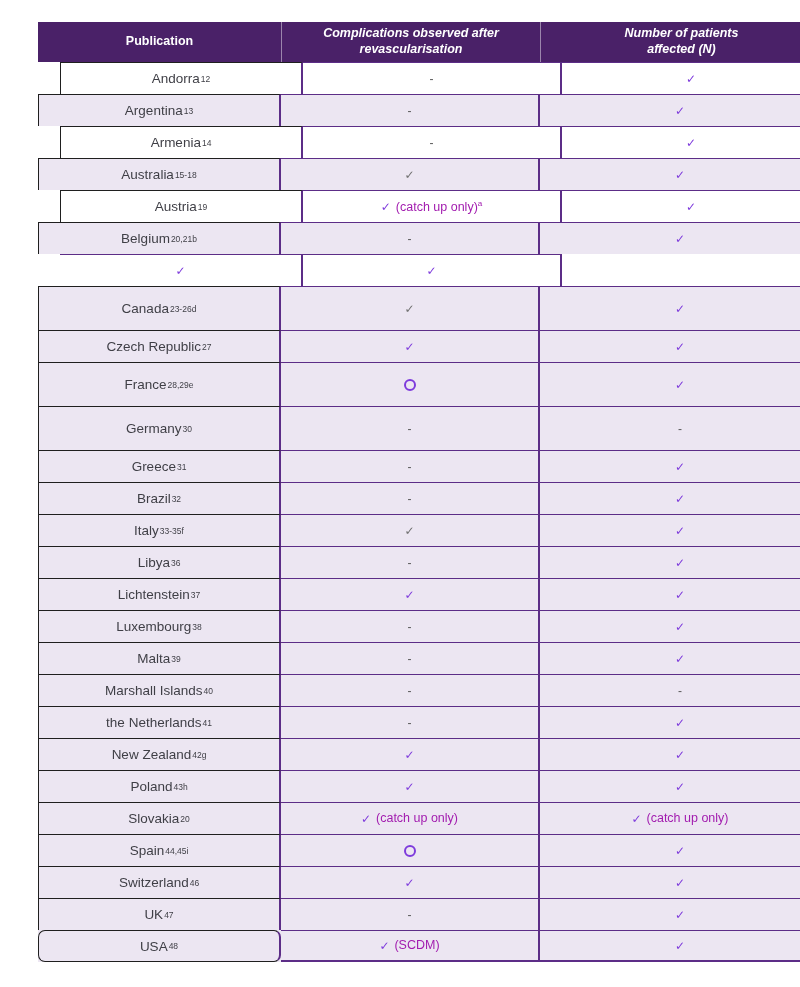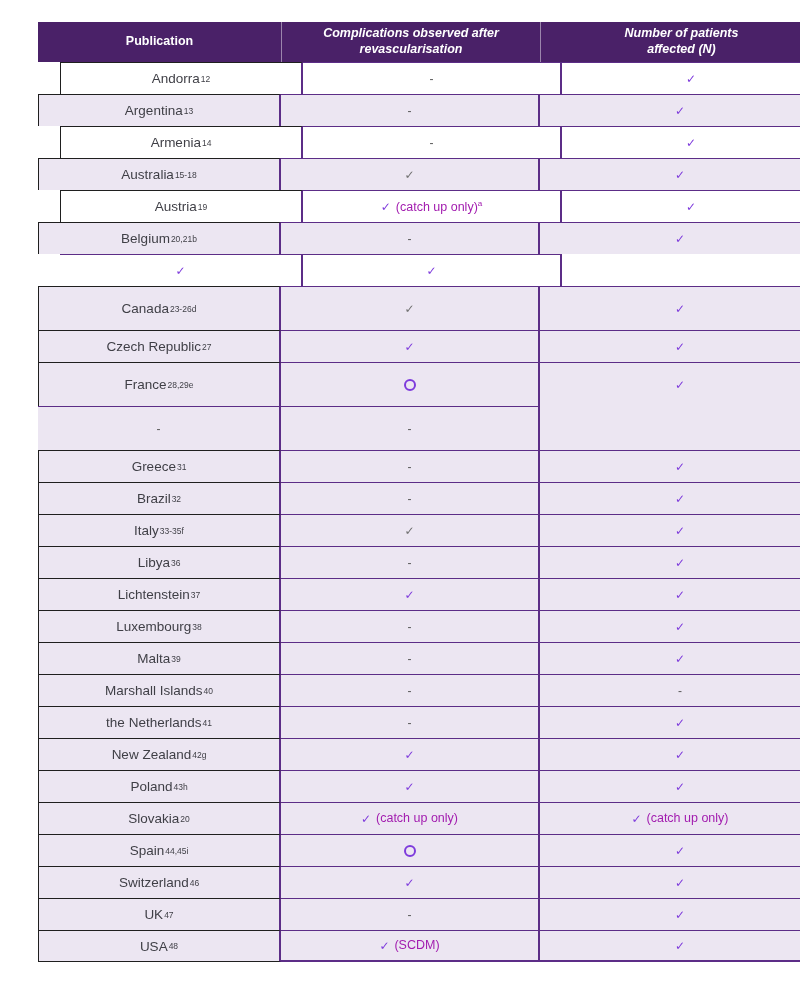--- a/index.html
+++ b/index.html
@@ -69,21 +69,21 @@
     border-left: 1.5px solid var(--col1-border, #1F1F1F);
     border-right: 2px solid var(--grid-purple, #5C2D87);
     color: var(--text-color, #3F3F46);
     font-size: 13.5px;
   }
   .cell-mid, .cell-right {
     border-top: 1px solid var(--grid-purple, #5C2D87);
     border-right: 2px solid var(--grid-purple, #5C2D87);
     font-size: 12px;
   }
-  .row:last-child .cell-pub   { border-bottom: 1.5px solid var(--col1-border, #1F1F1F); }
+  .row:last-child .cell-pub   { border-bottom: 1.5px solid var(--col1-border, #1F1F1F); border-radius: 7px; }
   .row:last-child .cell-mid,
   .row:last-child .cell-right { border-bottom: 2px solid var(--grid-purple, #5C2D87); }
   sup.ref {
     font-size: 8.5px;
     line-height: 0;
     vertical-align: super;
     margin-left: 1px;
   }
   .mark { font-size: 12px; line-height: 1; }
   .note {
@@ -242,20 +242,24 @@
         </div>
         <div class="cell cell-mid">
             <span class="circle-mark"></span>
           </div>
         <div class="cell cell-right">
             <span class="mark" style="color: rgb(126, 59, 220);">✓</span>
           </div>
       </div>
 
       <div class="row bg-lavender tall">
+        <div class="cell cell-pub">
+          <span>Germany</span>
+            <sup class="ref">30</sup>
+        </div>
         <div class="cell cell-mid">
             <span class="mark" style="color: rgb(90, 90, 90);">-</span>
           </div>
         <div class="cell cell-right">
             <span class="mark" style="color: rgb(90, 90, 90);">-</span>
           </div>
       </div>
 
       <div class="row bg-lavender">
         <div class="cell cell-pub">

